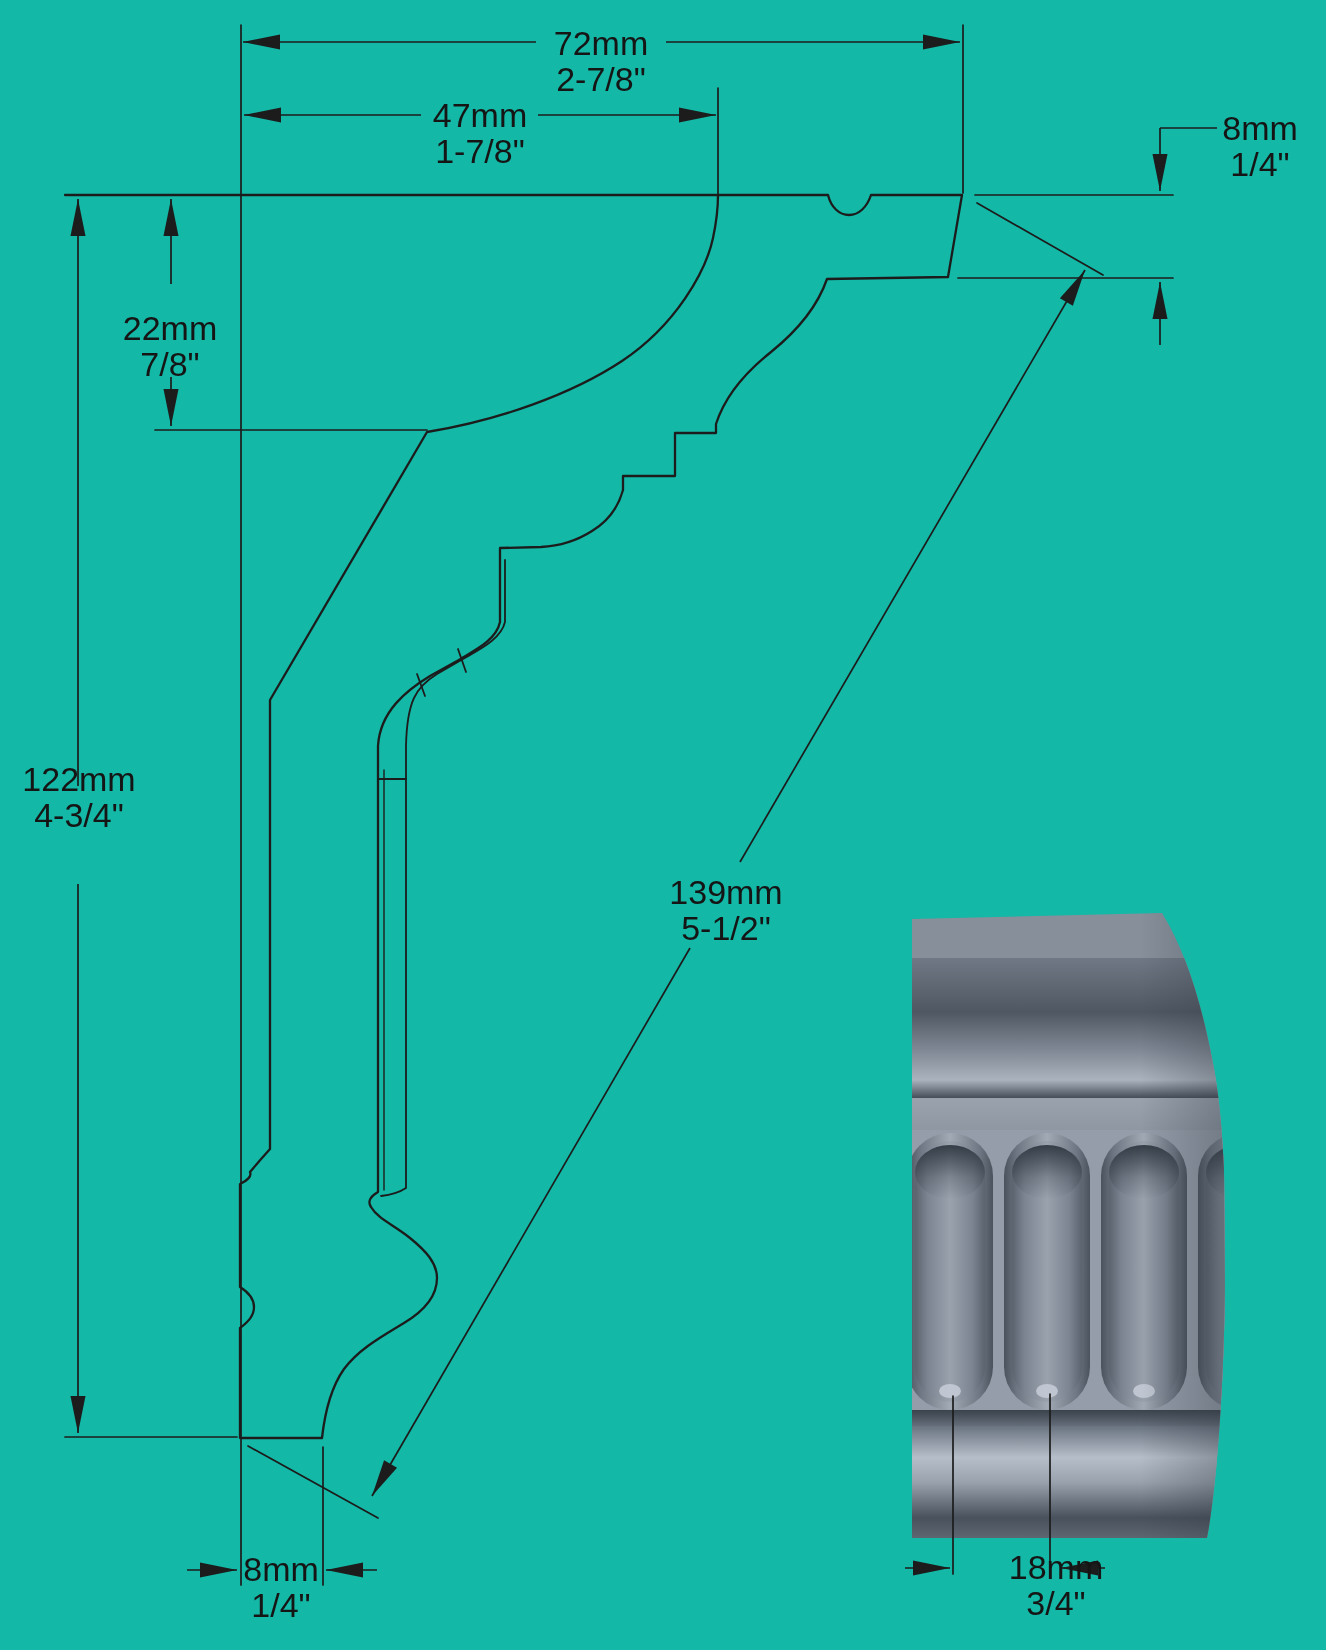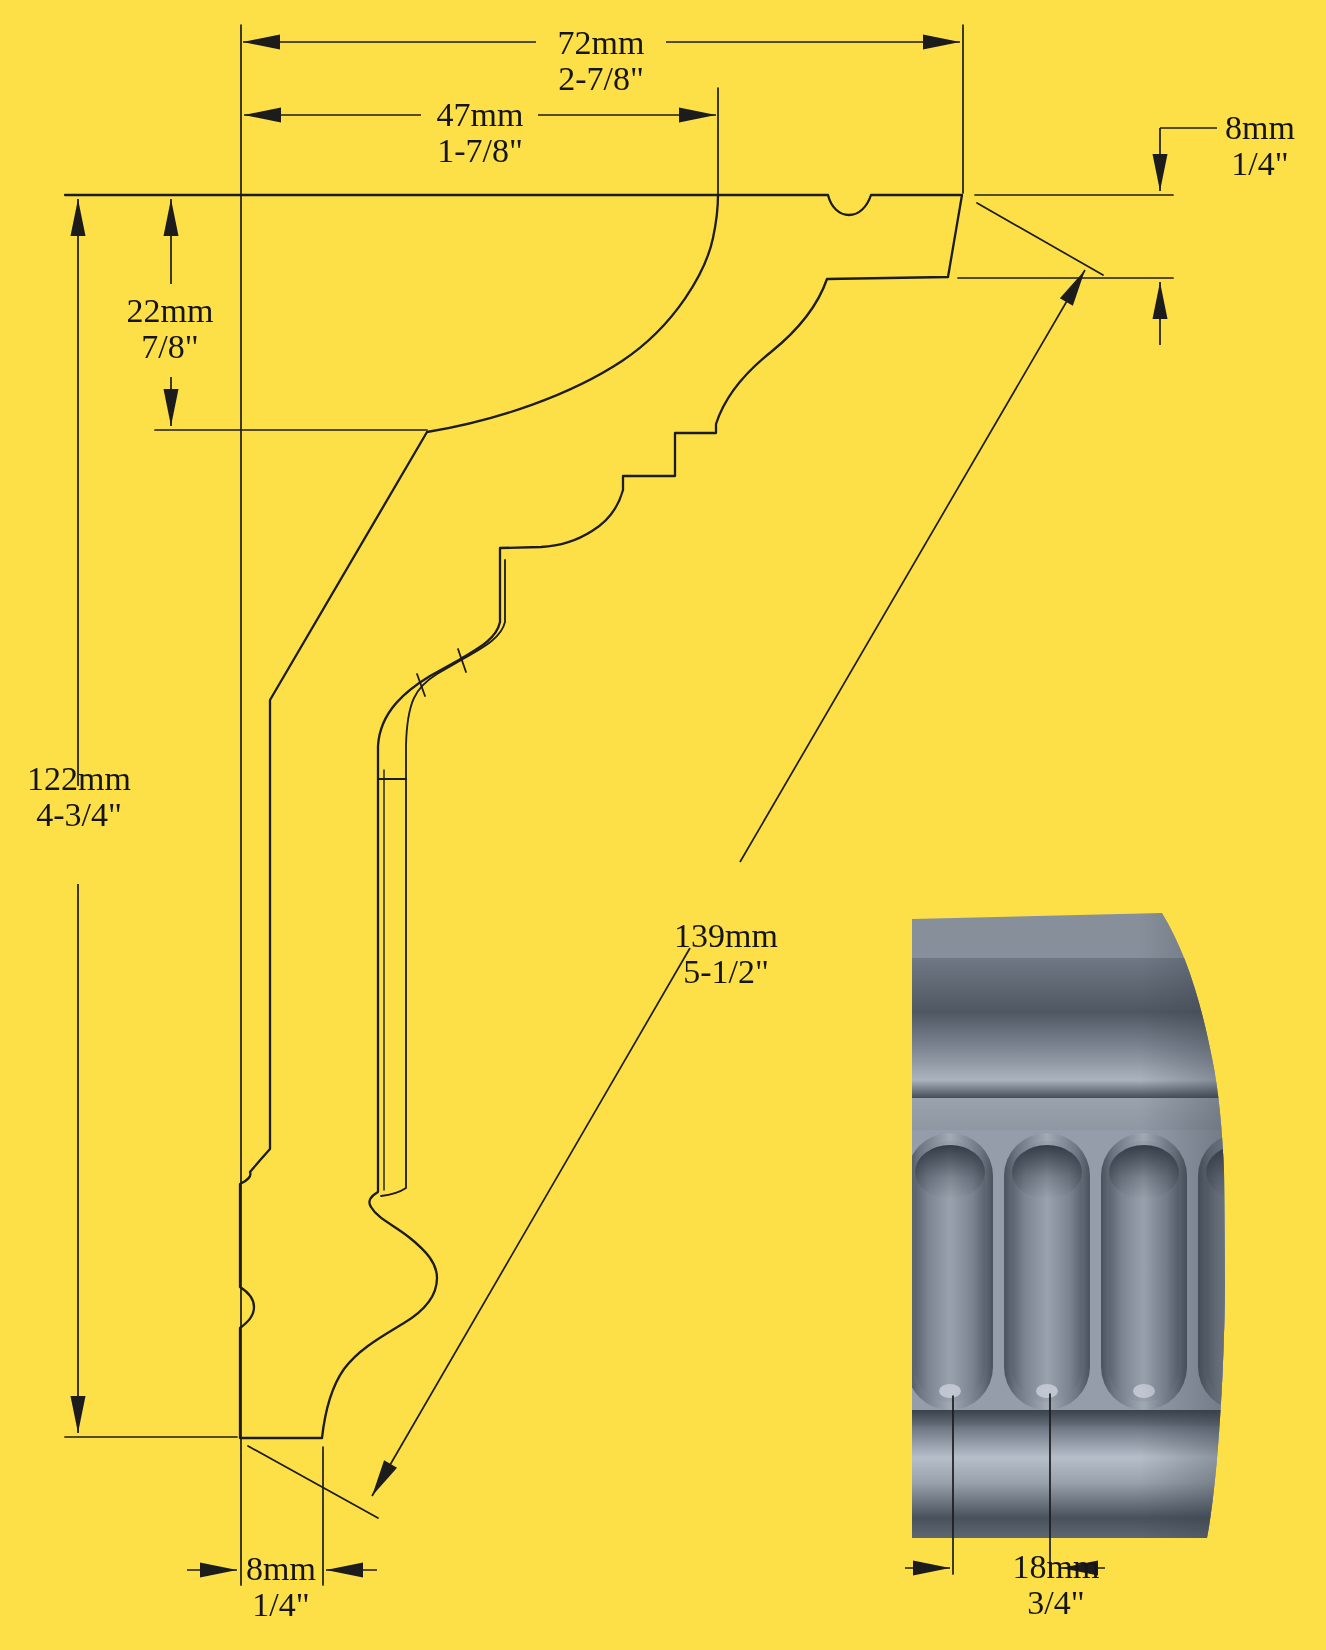--- a/index.html
+++ b/index.html
@@ -1,20 +1,20 @@
 <!DOCTYPE html>
 <html><head>
 <meta charset="utf-8">
 <style>
   html,body{margin:0;padding:0;background:#ffffff;}
   #canvas{
     position:relative;
     width:1326px;height:1650px;
-    background:#fde047;
-    font-family:Liberation Serif, serif;
+    background:#14b8a6;
+    font-family:Liberation Sans, sans-serif;
     overflow:hidden;
   }
   #drawing{position:absolute;left:0;top:0;}
   .dim-label{
     position:absolute;
     transform:translate(-50%,-50%);
     text-align:center;
     font-size:34px;
     line-height:36px;
     color:#151515;
@@ -226,31 +226,31 @@
   <div class="dim-label" style="left:601px;top:61px">
     <span>72mm</span>
     <span>2-7/8"</span>
   </div>
 
   <div class="dim-label" style="left:480px;top:133px">
     <span>47mm</span>
     <span>1-7/8"</span>
   </div>
 
-  <div class="dim-label" style="left:170px;top:329px">
+  <div class="dim-label" style="left:170px;top:346px">
     <span>22mm</span>
     <span>7/8"</span>
   </div>
 
   <div class="dim-label" style="left:79px;top:797px">
     <span>122mm</span>
     <span>4-3/4"</span>
   </div>
 
-  <div class="dim-label" style="left:726px;top:954px">
+  <div class="dim-label" style="left:726px;top:910px">
     <span>139mm</span>
     <span>5-1/2"</span>
   </div>
 
   <div class="dim-label" style="left:1260px;top:146px">
     <span>8mm</span>
     <span>1/4"</span>
   </div>
 
   <div class="dim-label" style="left:281px;top:1587px">

